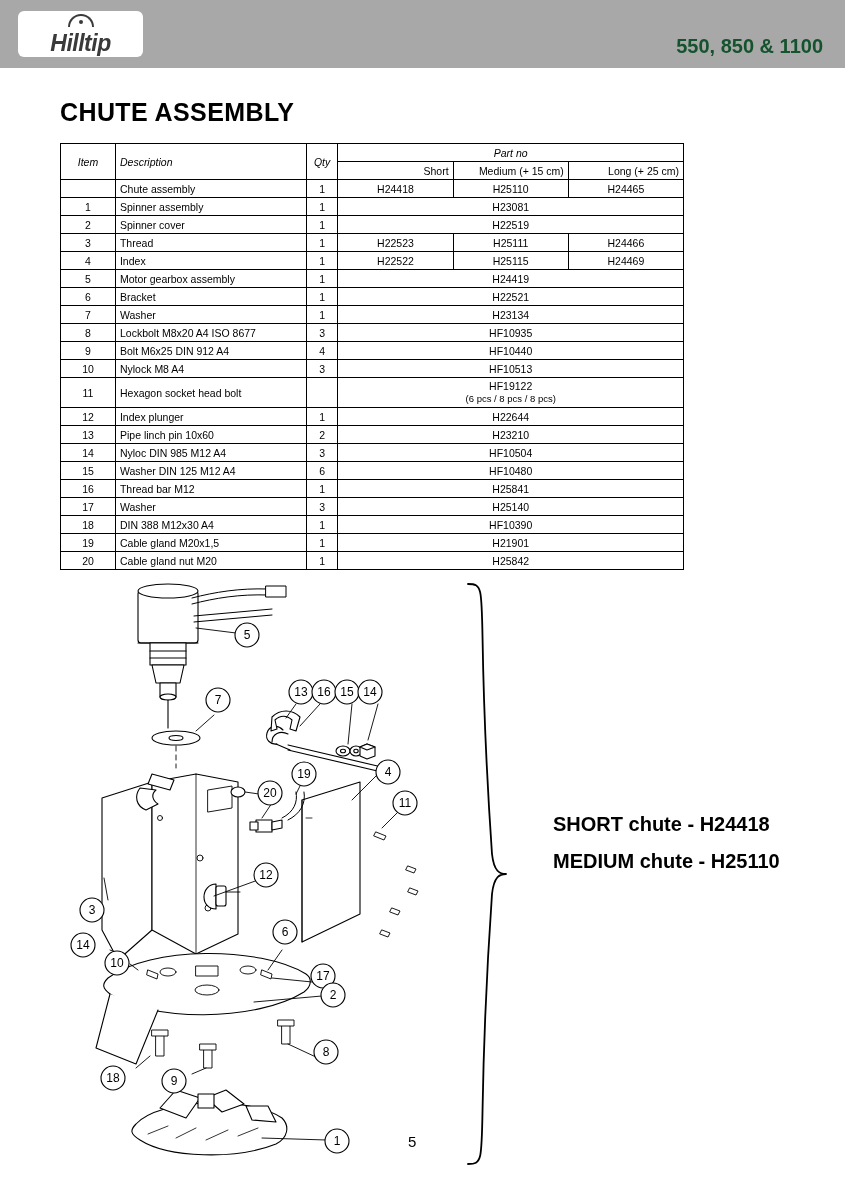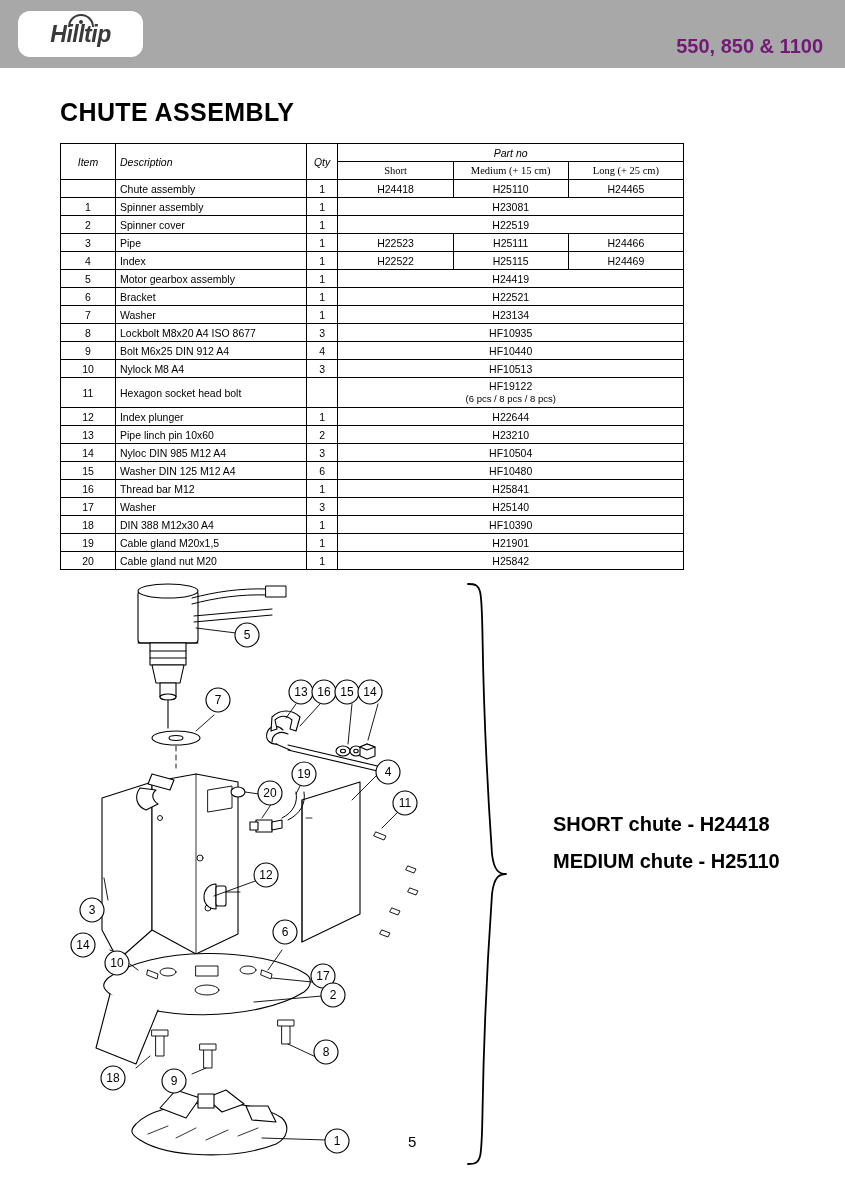--- a/index.html
+++ b/index.html
@@ -20,23 +20,23 @@
     background: #a8a8a8;
     display: flex;
     align-items: center;
     justify-content: space-between;
     padding: 0 22px 0 18px;
   }
   .logo-box {
     width: 125px;
     height: 46px;
     background: #ffffff;
-    border-radius: 12px;
+    border-radius: 6px;
     display: flex;
-    align-items: center;
+    align-items: flex-end;
     justify-content: center;
     position: relative;
   }
   .logo-text {
     font-size: 23px;
     font-weight: bold;
     font-style: italic;
     color: #3a3a3a;
     letter-spacing: -0.5px;
   }
@@ -58,21 +58,21 @@
     top: 4px;
     transform: translateX(-50%);
     width: 4px;
     height: 4px;
     border-radius: 50%;
     background: #3a3a3a;
   }
   .header-model {
     font-size: 20px;
     font-weight: bold;
-    color: #701a75;
+    color: #14532d;
     margin-top: 24px;
   }
 
   
   .page-title {
     margin: 30px 0 16px 60px;
     font-size: 25px;
     font-weight: bold;
     letter-spacing: 0.4px;
   }
@@ -90,21 +90,21 @@
     height: 18px;
     vertical-align: middle;
     font-weight: normal;
   }
   .c-item   { width: 56px; text-align: center; }
   .c-desc   { width: 196px; text-align: left; padding-left: 5px; }
   .c-qty    { width: 32px; text-align: center; }
   .c-pn     { width: 118px; text-align: center; }
   .head-ital { font-style: italic; }
   .head-partno { text-align: center; font-style: italic; }
-  .sub-head { text-align: center; font-weight: bold; font-family: Liberation Serif, serif; }
+  .sub-head { text-align: right; font-weight: bold; }
   .span3 { text-align: center; }
   .two-line { line-height: 1.25; margin-top: 48px; }
   .two-line .sm { font-size: 9.5px; }
 
   
   .diagram-wrap {
     position: relative;
     width: 845px;
     height: 595px;
     margin-top: 8px;
@@ -169,21 +169,21 @@
         <td class="span3" colspan="3">H23081</td>
       </tr>
       <tr>
         <td class="c-item">2</td>
         <td class="c-desc">Spinner cover</td>
         <td class="c-qty">1</td>
         <td class="span3" colspan="3">H22519</td>
       </tr>
       <tr>
         <td class="c-item">3</td>
-        <td class="c-desc">Pipe</td>
+        <td class="c-desc">Thread</td>
         <td class="c-qty">1</td>
         <td class="c-pn">H22523</td>
         <td class="c-pn">H25111</td>
         <td class="c-pn">H24466</td>
       </tr>
       <tr>
         <td class="c-item">4</td>
         <td class="c-desc">Index</td>
         <td class="c-qty">1</td>
         <td class="c-pn">H22522</td>

